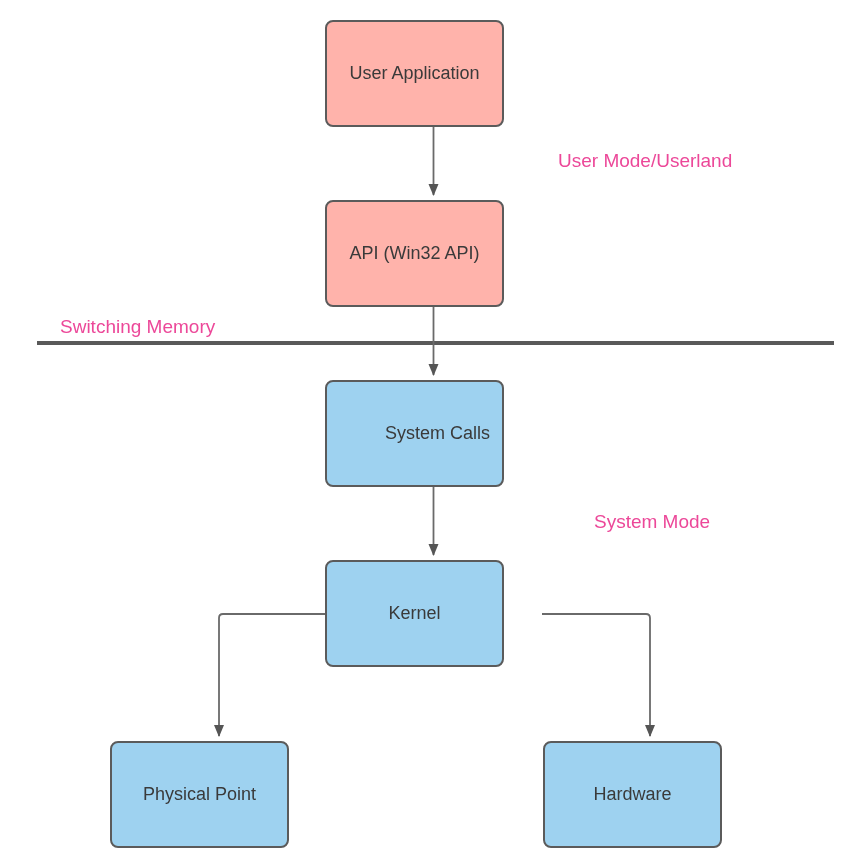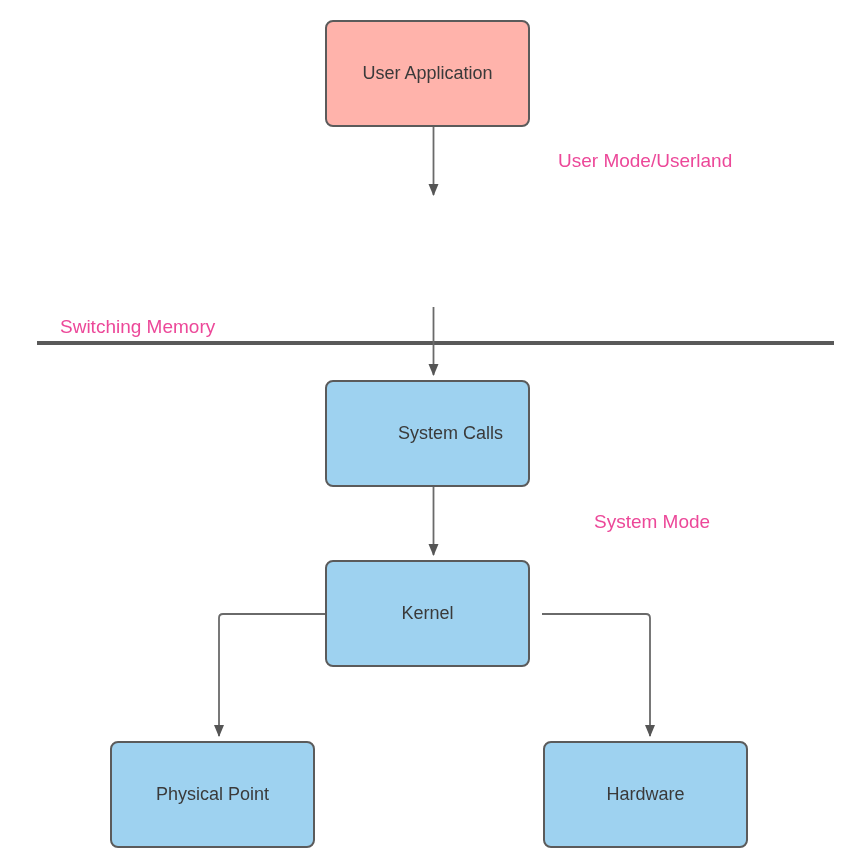--- a/index.html
+++ b/index.html
@@ -18,21 +18,21 @@
   .edges-layer {
     position: absolute;
     left: 0;
     top: 0;
     width: 849px;
     height: 866px;
     pointer-events: none;
   }
   .node {
     position: absolute;
-    width: 205px;
+    width: 179px;
     height: 107px;
     box-sizing: border-box;
     border: 2px solid #5B5B5B;
     border-radius: 8px;
     display: flex;
     align-items: center;
     justify-content: center;
     text-align: center;
     font-size: 18px;
     color: #3A3A3A;
@@ -77,20 +77,23 @@
 
     <path d="M325,614 H223 Q219,614 219,618 V736" fill="none" stroke="#6A6A6A" stroke-width="1.8" marker-end="url(#arrowhead)"></path>
 
     <path d="M542,614 H646 Q650,614 650,618 V736" fill="none" stroke="#6A6A6A" stroke-width="1.8" marker-end="url(#arrowhead)"></path>
   </svg>
 
   <div class="node node-user-application" style="background-color: rgb(255, 179, 171);">
     <span>User Application</span>
   </div>
 
+  <div class="node node-api" style="background-color: rgb(255, 179, 171);">
+    <span>API (Win32 API)</span>
+  </div>
 
   <div class="node node-system-calls" style="background-color: rgb(158, 210, 240);">
     <span>System Calls</span>
   </div>
 
   <div class="node node-kernel" style="background-color: rgb(158, 210, 240);">
     <span>Kernel</span>
   </div>
 
   <div class="node node-physical-memory" style="background-color: rgb(158, 210, 240);">

